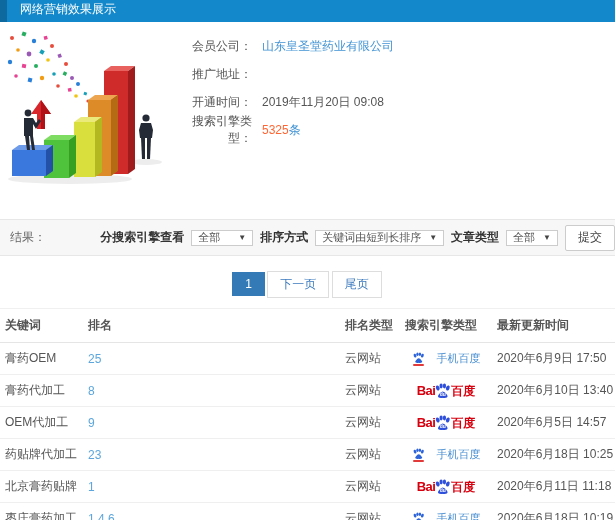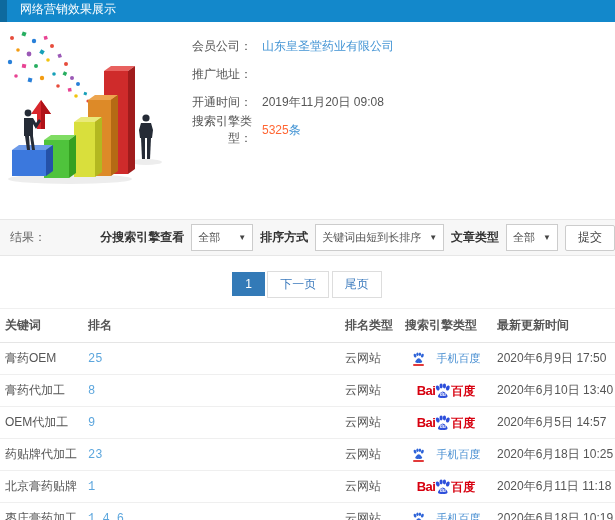--- a/index.html
+++ b/index.html
@@ -24,21 +24,21 @@
   .num-orange { color:#ff6633; }
   .suffix-blue { color:#4193d4; }
 
   
   .filter-bar { margin-top:21px; height:37px; background:#f7f7f7;
     border-top:1px solid #e7e7e7; border-bottom:1px solid #e7e7e7;
     display:flex; align-items:center; padding-left:10px; }
   .result-label { color:#666; }
   .filter-controls { margin-left:auto; display:flex; align-items:center; gap:7px; }
   .filter-label { font-weight:bold; color:#333; white-space:nowrap; }
-  .select-box { background:#fff; border:1px solid #ccc; border-radius:0; height:27px;
+  .select-box { background:#fff; border:1px solid #ccc; border-radius:0; height:16px;
     display:inline-flex; align-items:center; padding:0 6px; gap:8px; cursor:pointer;
     color:#555; font-size:11px; white-space:nowrap; }
   .select-box .caret { font-size:8px; color:#444; }
   .sel-engine { min-width:62px; justify-content:space-between; }
   .sel-sort   { min-width:104px; justify-content:space-between; }
   .sel-article{ min-width:48px; justify-content:space-between; }
   .submit-btn { background:#fff; border:1px solid #ccc; border-radius:2px; height:26px;
     padding:0 12px; font-size:12px; color:#444; cursor:pointer; }
 
   
@@ -50,21 +50,21 @@
   
   table { width:100%; border-collapse:collapse; table-layout:fixed; }
   thead th { text-align:left; font-weight:bold; color:#555; padding:8px 5px;
     border-top:1px solid #f0f0f0; border-bottom:1px solid #e5e5e5; font-size:12px; }
   tbody td { padding:7px 5px; border-bottom:1px solid #efefef; color:#555; font-size:12px;
     overflow:hidden; white-space:nowrap; }
   th:nth-child(1), td:nth-child(1) { width:83px; }
   th:nth-child(2), td:nth-child(2) { width:257px; }
   th:nth-child(3), td:nth-child(3) { width:60px; }
   th:nth-child(4), td:nth-child(4) { width:92px; }
-  td.c-rank { color:#5ca6dd; cursor:pointer;font-family:Liberation Mono, monospace; }
+  td.c-rank { color:#5ca6dd; cursor:pointer; }
   td.c-engine { text-align:center; }
 
   
   .baidu-logo { display:inline-flex; align-items:flex-end; gap:0; line-height:1; }
   .bai { color:#d7000f; font-weight:bold; font-size:13px; letter-spacing:-.5px; }
   .baidu-cn { color:#d7000f; font-weight:bold; font-size:12px; }
   .paw-lg { width:17px; height:15px; margin:0 0 -1px -1px; }
   .mobile-baidu { display:inline-flex; align-items:center; gap:12px; color:#4a90d2; font-size:11px; }
   .paw-wrap { display:inline-flex; flex-direction:column; align-items:center; }
   .paw-sm { width:13px; height:11px; }

